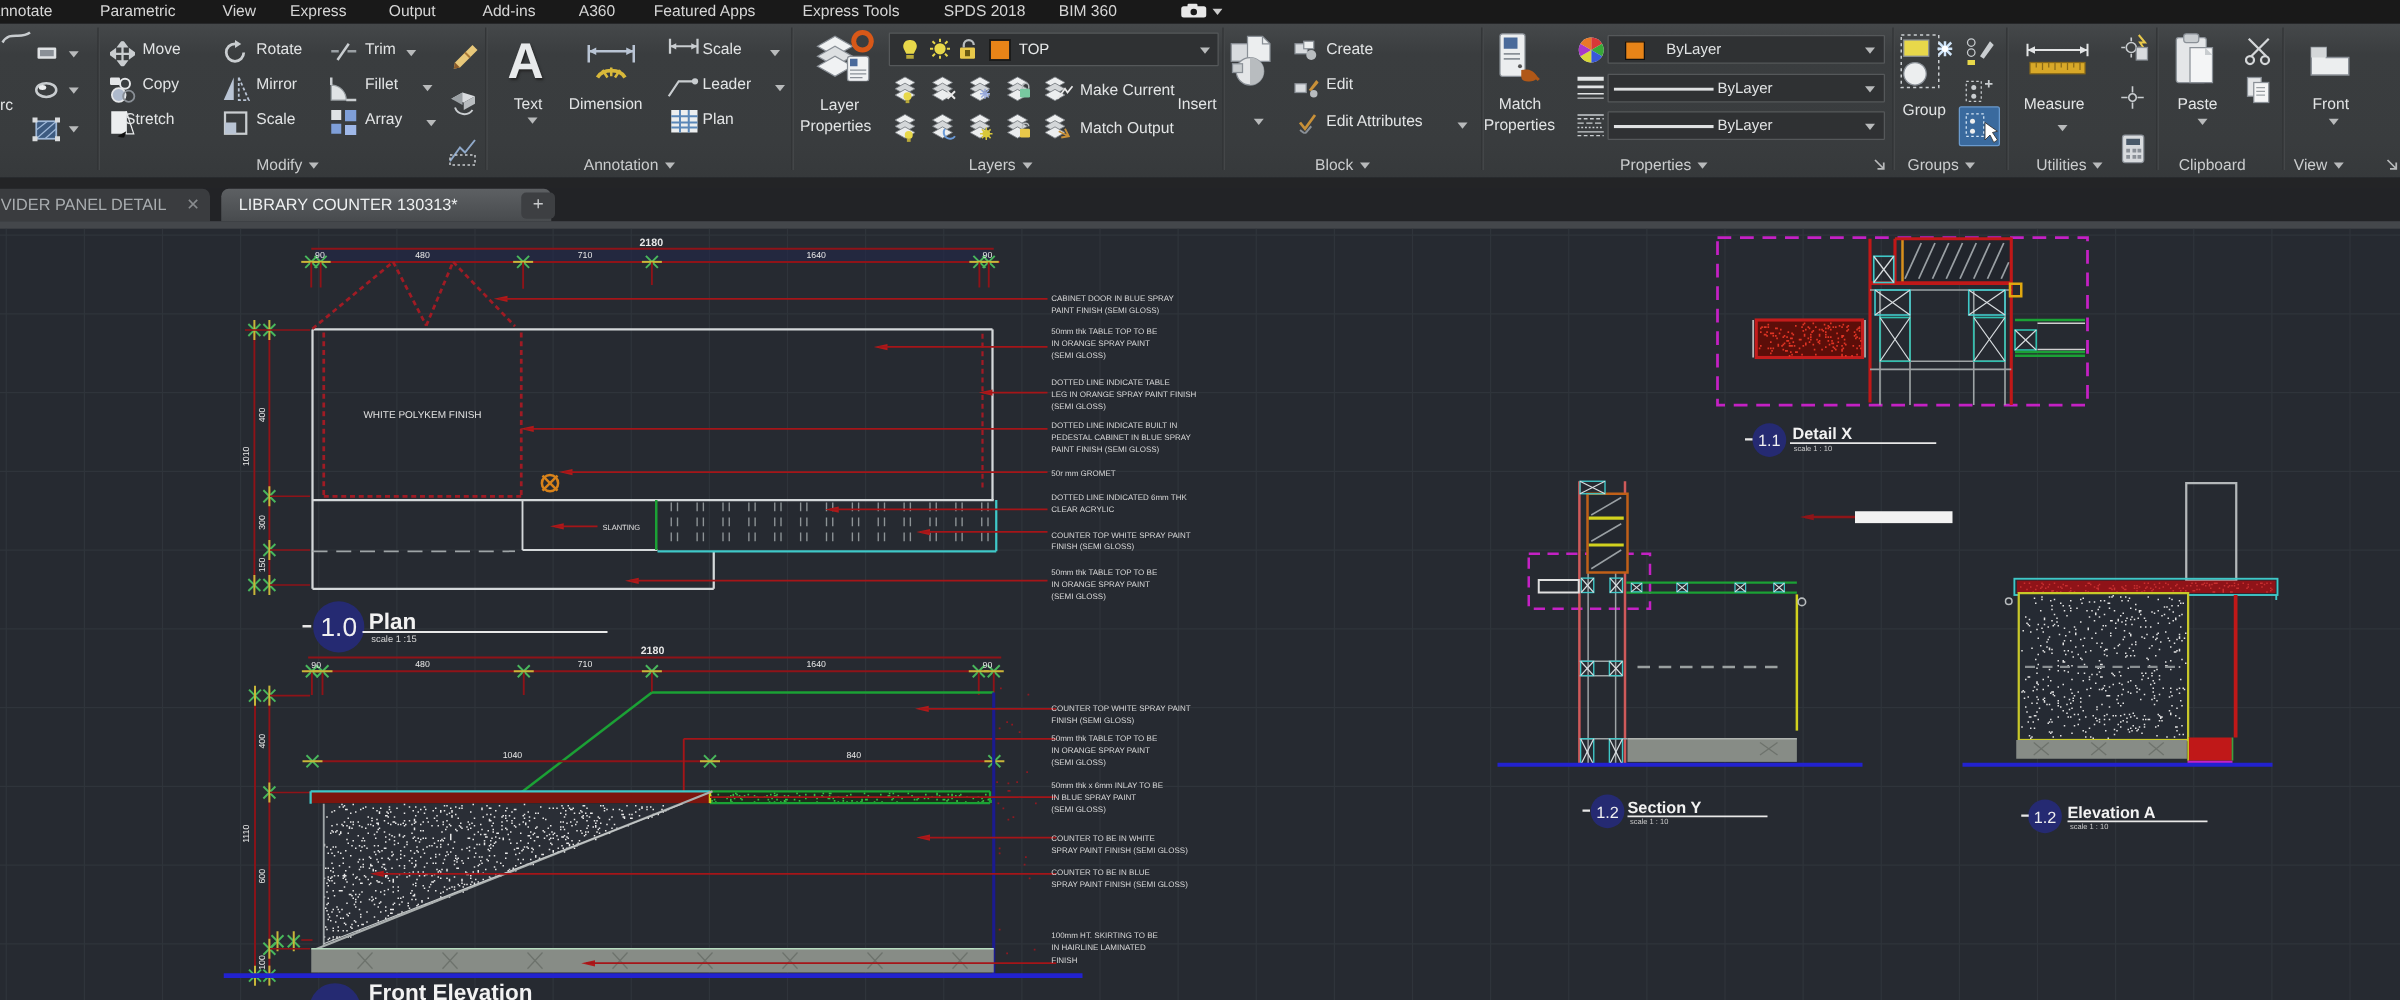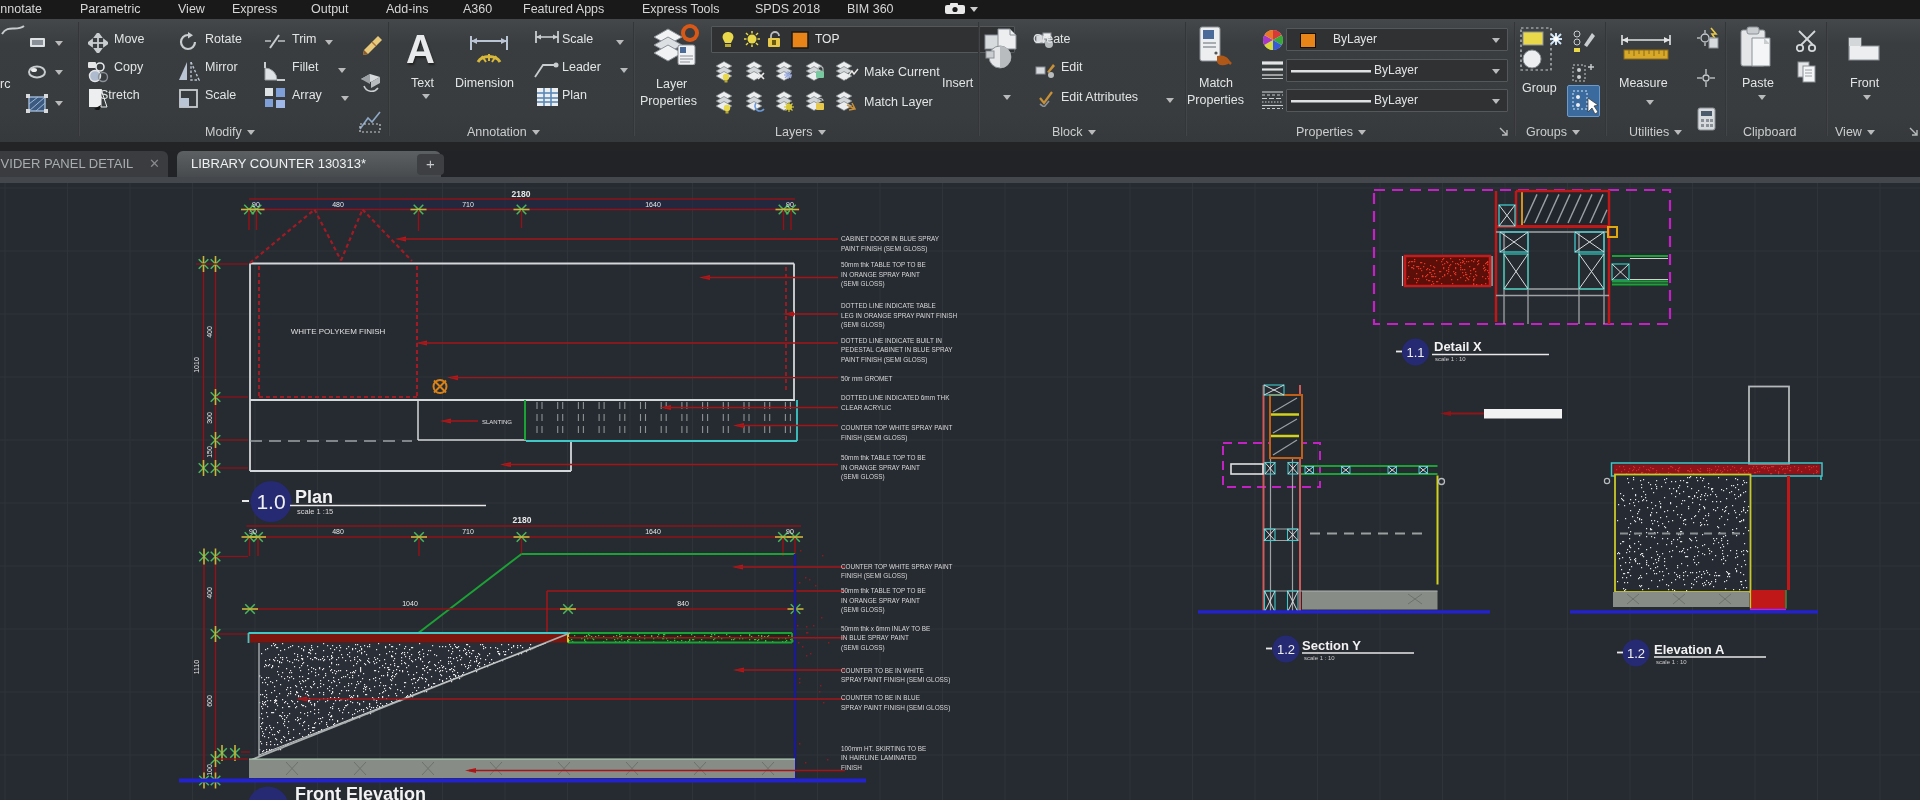--- a/index.html
+++ b/index.html
@@ -187,21 +187,21 @@
     <circle cx="38" cy="10" r="9" fill="#d85818"></circle>
         <circle cx="38" cy="10" r="5" fill="#3a3d3f"></circle>
     <rect x="26" y="22" width="17" height="20" rx="2" fill="#f0f2f3" stroke="#8a9097"></rect>
         <rect x="28" y="24" width="6" height="6" fill="#4a6a9a"></rect>
         <line x1="28" y1="33" x2="41" y2="33" stroke="#8a9097"></line>
         <line x1="28" y1="36" x2="41" y2="36" stroke="#8a9097"></line>
         <line x1="28" y1="39" x2="38" y2="39" stroke="#8a9097"></line>
   </svg>
   <div class="it" style="left:656px;top:58px">Layer</div>
   <div class="it" style="left:640px;top:75px">Properties</div>
-  <div class="ddbox" style="left:711px;top:7px;width:304px;height:27px">
+  <div class="ddbox" style="left:711px;top:7px;width:264px;height:27px">
     <svg class="abs" style="left:8px;top:3px" width="100" height="20" viewBox="0 0 100 20">
       <path d="M8 2 a5 5 0 0 1 5 7 l-2 4 h-6 l-2 -4 a5 5 0 0 1 5 -7z" fill="#e8d84a"></path>
           <rect x="5" y="14" width="6" height="3" fill="#b8a83a"></rect>
       <g fill="#e8d84a">
             <circle cx="32" cy="9" r="4.5"></circle>
             <g stroke="#e8d84a" stroke-width="1.5">
               <line x1="32" y1="1" x2="32" y2="3.5"></line>
               <line x1="32" y1="14.5" x2="32" y2="17"></line>
               <line x1="24" y1="9" x2="26.5" y2="9"></line>
               <line x1="37.5" y1="9" x2="40" y2="9"></line>
@@ -262,40 +262,40 @@
             <line x1="-3.5" y1="3.5" x2="3.5" y2="-3.5"></line>
           </g>
         </g>
     <use href="#lyr" x="92" y="30"></use>
         <rect x="102" y="42" width="8" height="7" rx="1" fill="#e8c84a"></rect>
         <path d="M104 42 v-2 a2.5 2.5 0 0 1 5 0" fill="none" stroke="#b8bcbe" stroke-width="1.2"></path>
     <use href="#lyr" x="122" y="30"></use>
         <path d="M133 44 l8 4 m-3 -6 l3 6 l-6 1" stroke="#c89038" stroke-width="1.5" fill="none"></path>
   </svg>
   <div class="it" style="left:864px;top:46px">Make Current</div>
-  <div class="it" style="left:864px;top:76px">Match Layer</div>
+  <div class="it" style="left:864px;top:76px">Match Output</div>
   <div class="plabel" style="left:775px">Layers<span class="dar"></span></div>
   <div class="sep" style="left:978px"></div>
 
   <svg class="abs" style="left:984px;top:8px" width="40" height="44" viewBox="0 0 40 44">
     <rect x="1" y="8" width="22" height="14" fill="#d8dbde" stroke="#8a9097"></rect>
         <path d="M14 2 h12 l6 6 v14 h-18 z" fill="#eceeef" stroke="#8a9097"></path>
         <path d="M26 2 l0 6 l6 0" fill="none" stroke="#8a9097"></path>
     <circle cx="16" cy="30" r="11" fill="#e4e6e8" stroke="#8a9097"></circle>
         <path d="M16 19 a11 11 0 0 1 0 22 z" fill="#b8bcbf"></path>
     <rect x="2" y="24" width="8" height="7" fill="#c9cdd0" stroke="#8a9097"></rect>
   </svg>
   <div class="it" style="left:942px;top:57px">Insert</div>
   <span class="dar abs" style="left:998px;top:76px"></span>
   <svg class="abs" style="left:1035px;top:13px" width="20" height="17" viewBox="0 0 20 17">
         <rect x="1" y="3" width="10" height="8" fill="#d8dbde" stroke="#8a9097"></rect>
         <rect x="8" y="1" width="8" height="6" fill="#eceeef" stroke="#8a9097"></rect>
         <circle cx="14" cy="12" r="4" fill="#b8bcbf"></circle>
       </svg>
-  <div class="it" style="left:1033px;top:13px">Create</div>
+  <div class="it" style="left:1061px;top:13px">Create</div>
   <svg class="abs" style="left:1035px;top:43px" width="20" height="17" viewBox="0 0 20 17">
         <rect x="1" y="5" width="9" height="7" fill="#d8dbde" stroke="#8a9097"></rect>
         <path d="M12 10 L18 2 L20 4 L14 11 Z" fill="#c89038"></path>
         <circle cx="16" cy="13" r="3" fill="#b8bcbf"></circle>
       </svg>
   <div class="it" style="left:1061px;top:41px">Edit</div>
   <svg class="abs" style="left:1038px;top:71px" width="19" height="17" viewBox="0 0 19 17">
         <path d="M2 8 l4 5 l8 -11" fill="none" stroke="#c89038" stroke-width="2.2"></path>
         <path d="M2 14 l4 3 l5 -6" fill="none" stroke="#8a9097" stroke-width="1.6"></path>
       </svg>

